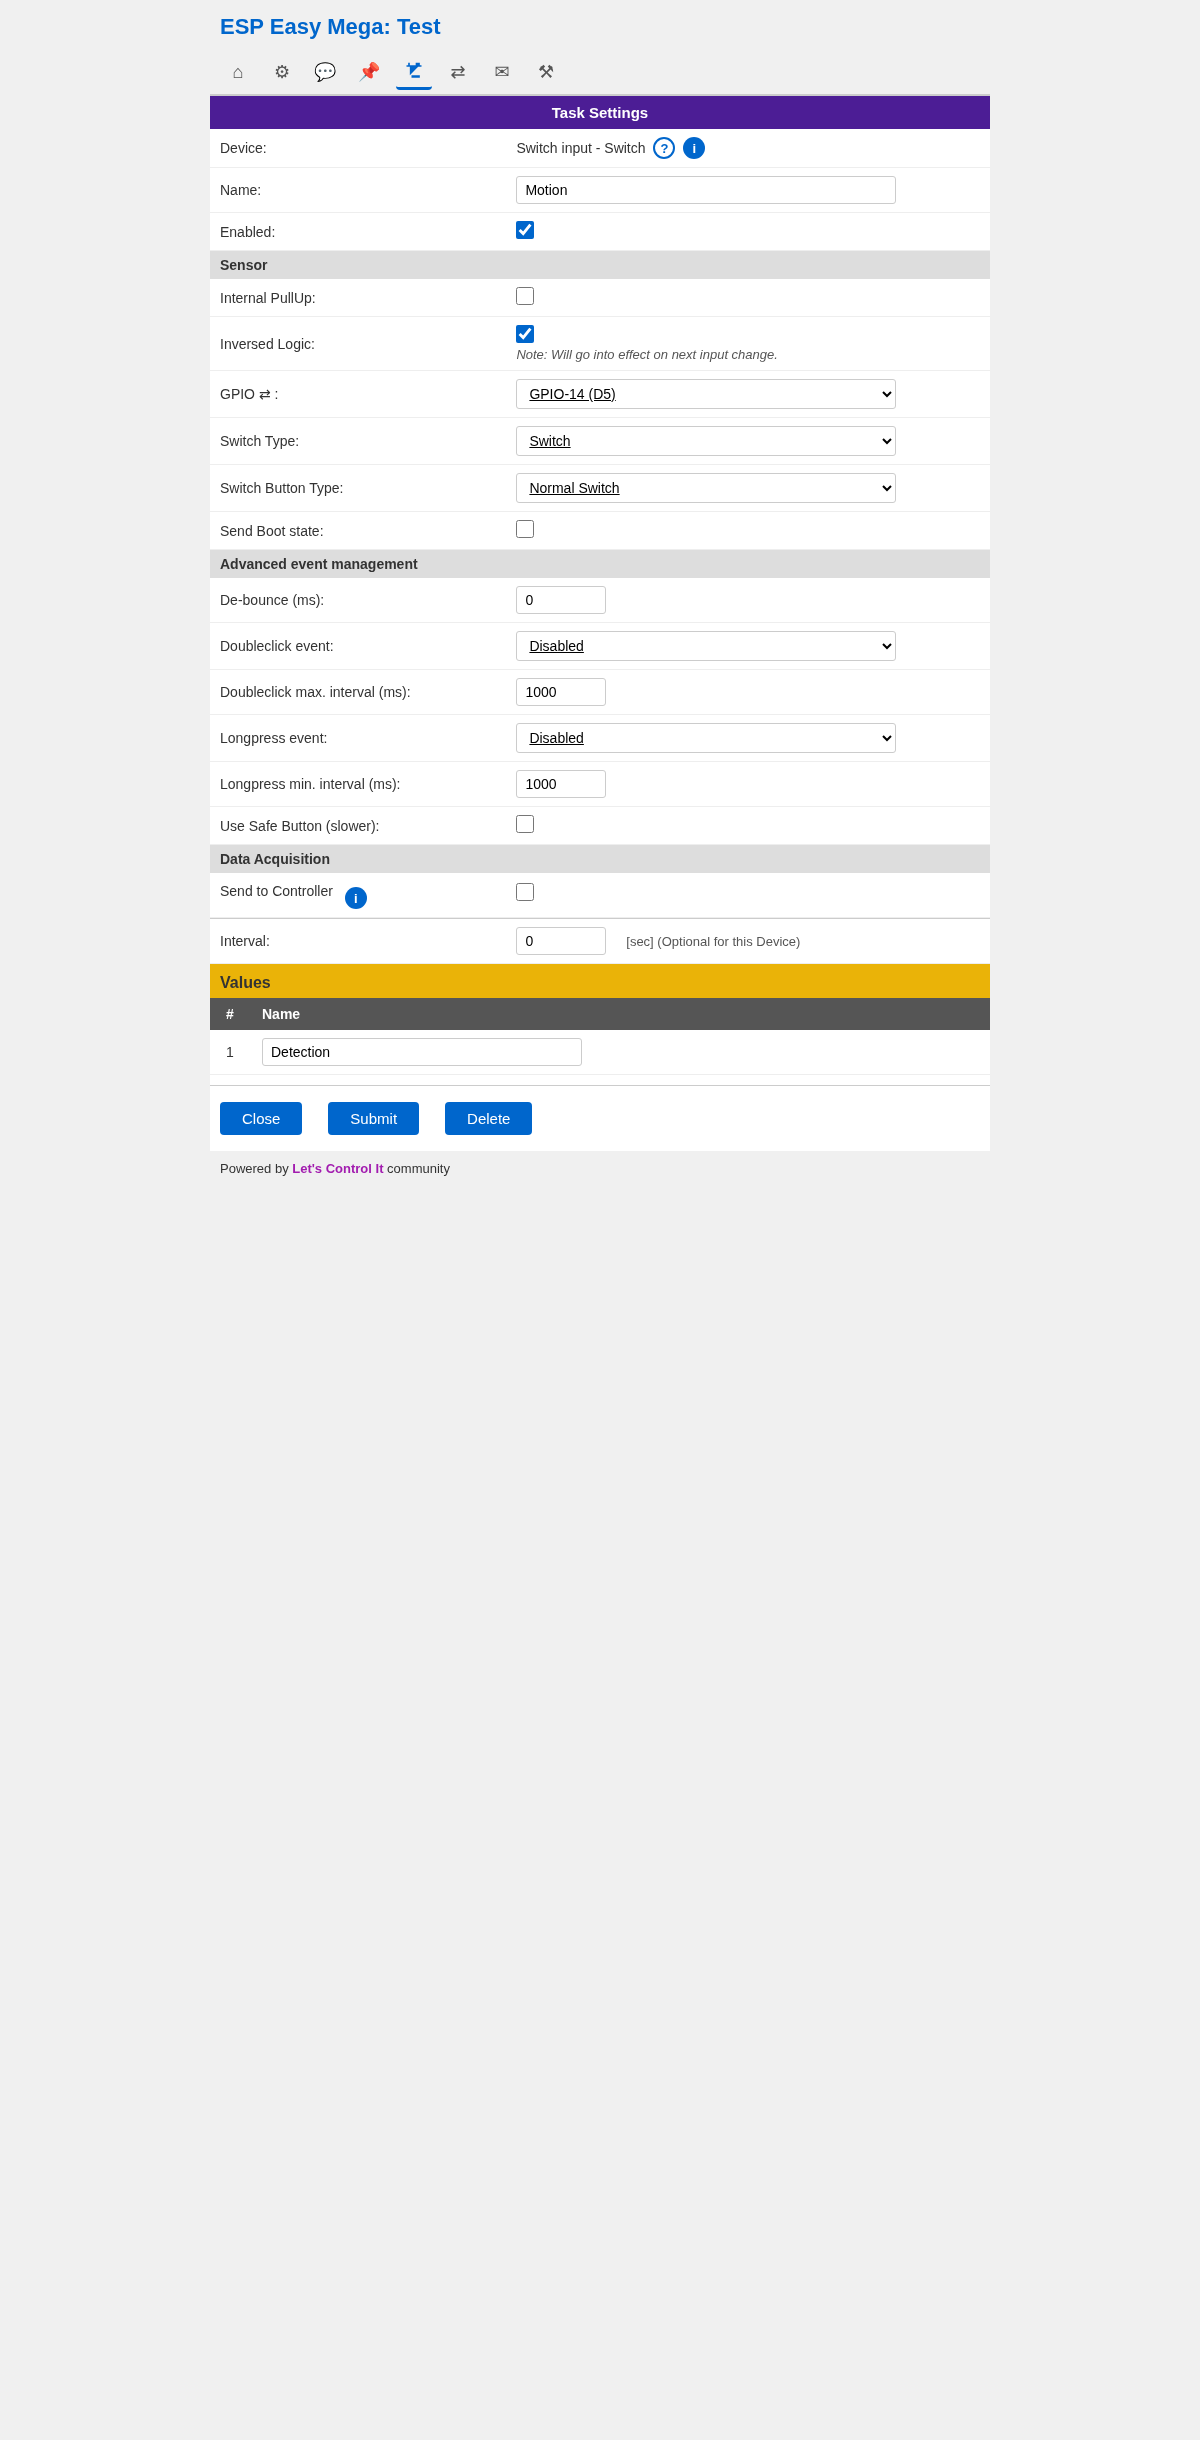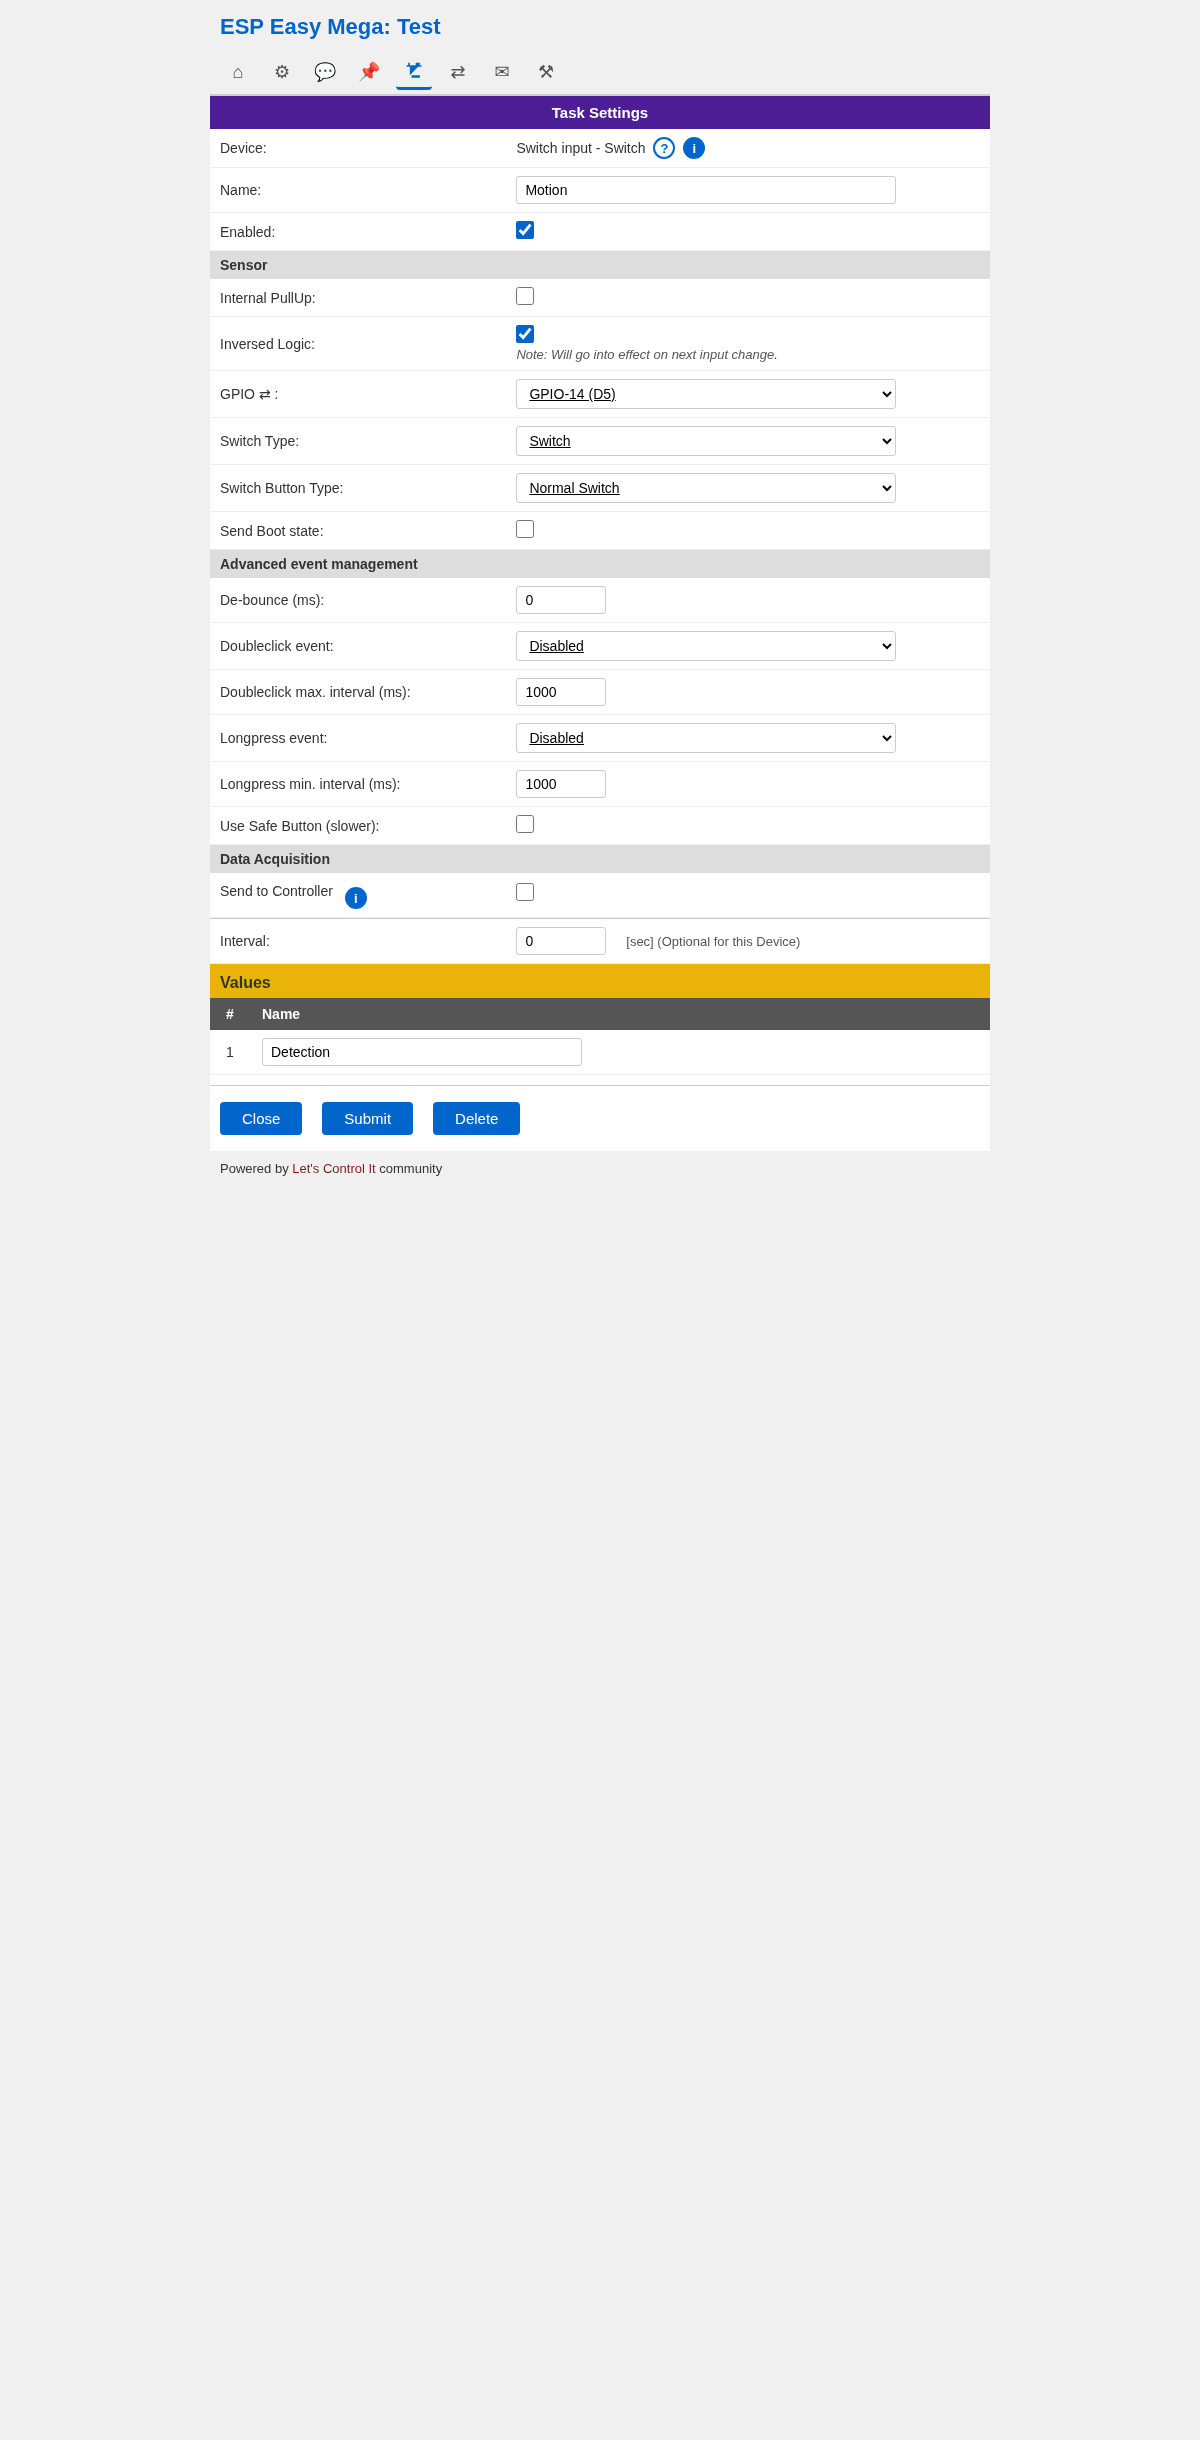--- a/index.html
+++ b/index.html
@@ -163,21 +163,21 @@
     }
     .values-table td:first-child {
       text-align: center;
     }
     .values-table input[type="text"] {
       max-width: 100%;
       width: 320px;
     }
     .button-row {
       display: flex;
-      gap: 20px;
+      gap: 26px;
       padding: 16px 10px;
       background: white;
     }
     .btn {
       padding: 8px 22px;
       font-size: 15px;
       border: none;
       border-radius: 4px;
       cursor: pointer;
       color: white;
@@ -186,23 +186,23 @@
     .btn-close { background: #0066cc; }
     .btn-submit { background: #0066cc; }
     .btn-delete { background: #0066cc; }
     .footer {
       padding: 10px 10px 16px 10px;
       font-size: 13px;
       color: #333;
       background: #f0f0f0;
     }
     .footer a {
-      color: #7f1d1d;
+      color: #a21caf;
       text-decoration: none;
-      font-weight: normal;
+      font-weight: bold;
     }
     .send-controller-row td {
       vertical-align: top;
       padding-top: 10px;
     }
     .send-label {
       display: flex;
       align-items: flex-start;
       gap: 4px;
     }

